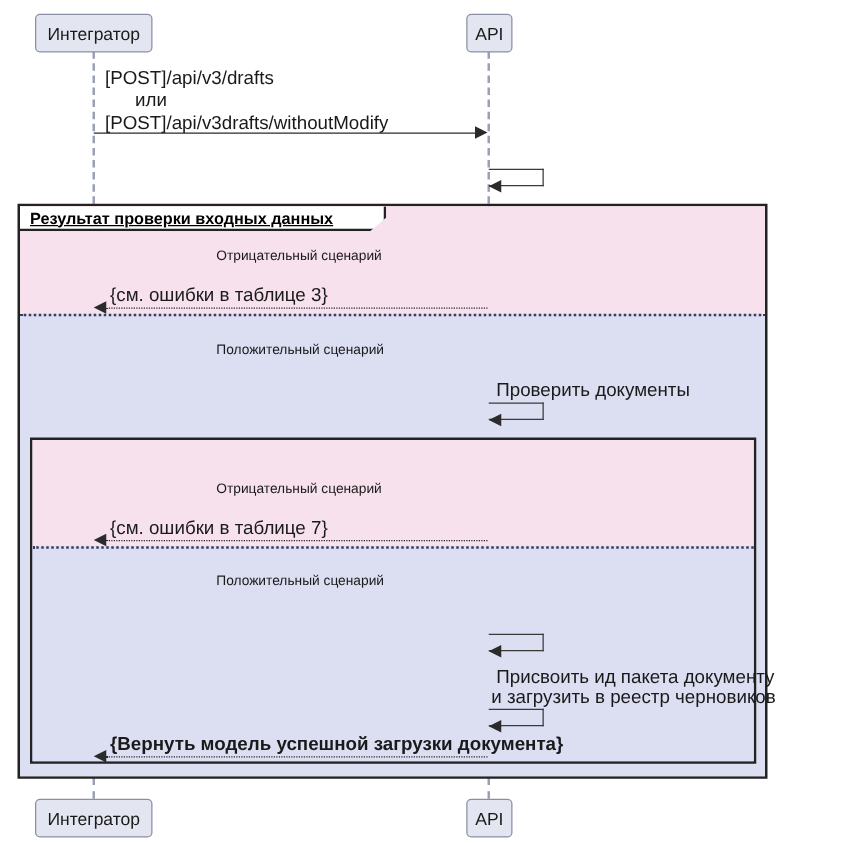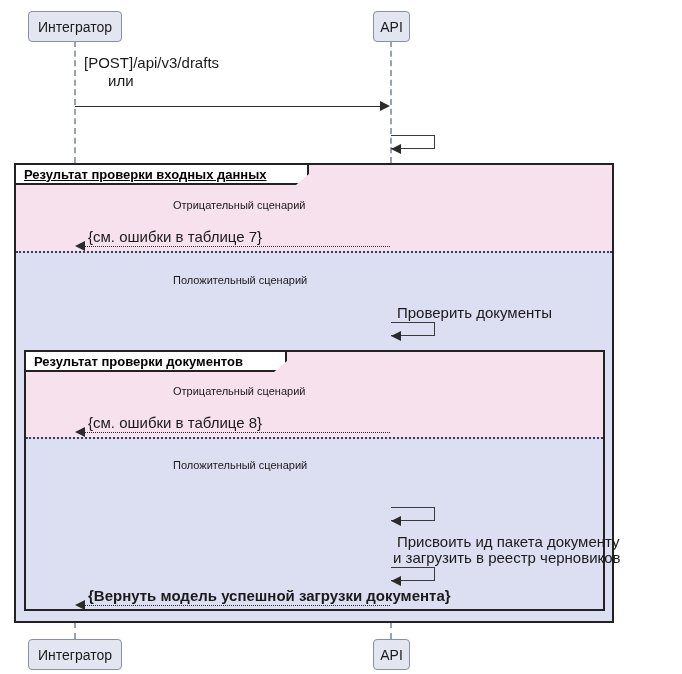--- a/index.html
+++ b/index.html
@@ -158,62 +158,62 @@
 
   <div class="actor-box" style="left:28px; top:7px; width:94px; height:31px;">
     <span>Интегратор</span>
   </div>
   <div class="actor-box" style="left:373px; top:7px; width:37px; height:31px;">
     <span>API</span>
   </div>
 
   <div class="msg-text" style="left:84px; top:51px;">[POST]/api/v3/drafts</div>
   <div class="msg-text" style="left:84px; top:69px;margin-left:24px;">или</div>
+  <div class="msg-text" style="left:84px; top:87px;">[POST]/api/v3drafts/withoutModify</div>
   <div class="msg-line msg-solid" style="left:75px; top:102px; width:306px;"></div>
   <div class="arrowhead right" style="left:380px; top:97px;"></div>
 
   <div class="selfcall" style="left:391px; top:131px; width:44px; height:14px;"></div>
   <div class="arrowhead left" style="left:391px; top:140px;"></div>
 
   <div class="fragment" style="left:14px; top:159px; width:600px; height:460px;">
 
     <div class="frag-section frag-neg" style="top:0; height:86px;"></div>
 
     <div class="frag-section frag-pos" style="top:86px; height:370px;"></div>
 
     <div class="frag-divider" style="top:86px;"></div>
 
     <div class="frag-label" style="width:293px;text-decoration:underline;">Результат проверки входных данных</div>
   </div>
 
   <div class="scenario-label" style="left:173px; top:195px;">Отрицательный сценарий</div>
   <div class="scenario-label" style="left:173px; top:270px;">Положительный сценарий</div>
 
-  <div class="msg-text" style="left:88px; top:225px;">{см. ошибки в таблице 7}</div>
+  <div class="msg-text" style="left:88px; top:225px;">{см. ошибки в таблице 3}</div>
   <div class="msg-line msg-dashed" style="left:84px; top:242px; width:306px;"></div>
   <div class="arrowhead left" style="left:75px; top:237px;"></div>
 
   <div class="msg-text" style="left:397px; top:301px;">Проверить документы</div>
   <div class="selfcall" style="left:391px; top:318px; width:44px; height:14px;"></div>
   <div class="arrowhead left" style="left:391px; top:327px;"></div>
 
   <div class="fragment" style="left:24px; top:346px; width:581px; height:261px;">
 
     <div class="frag-section frag-neg" style="top:0; height:85px;"></div>
     <div class="frag-section frag-pos" style="top:85px; height:172px;"></div>
 
     <div class="frag-divider" style="top:85px;"></div>
 
-    <div class="frag-label" style="width:261px;">Результат проверки документов</div>
   </div>
 
   <div class="scenario-label" style="left:173px; top:381px;">Отрицательный сценарий</div>
   <div class="scenario-label" style="left:173px; top:455px;">Положительный сценарий</div>
 
-  <div class="msg-text" style="left:88px; top:411px;">{см. ошибки в таблице 8}</div>
+  <div class="msg-text" style="left:88px; top:411px;">{см. ошибки в таблице 7}</div>
   <div class="msg-line msg-dashed" style="left:84px; top:428px; width:306px;"></div>
   <div class="arrowhead left" style="left:75px; top:423px;"></div>
 
   <div class="selfcall" style="left:391px; top:503px; width:44px; height:14px;"></div>
   <div class="arrowhead left" style="left:391px; top:512px;"></div>
 
   <div class="msg-text" style="left:397px; top:530px;">Присвоить ид пакета документу</div>
   <div class="msg-text" style="left:393px; top:546px;">и загрузить в реестр черновиков</div>
   <div class="selfcall" style="left:391px; top:563px; width:44px; height:14px;"></div>
   <div class="arrowhead left" style="left:391px; top:572px;"></div>

